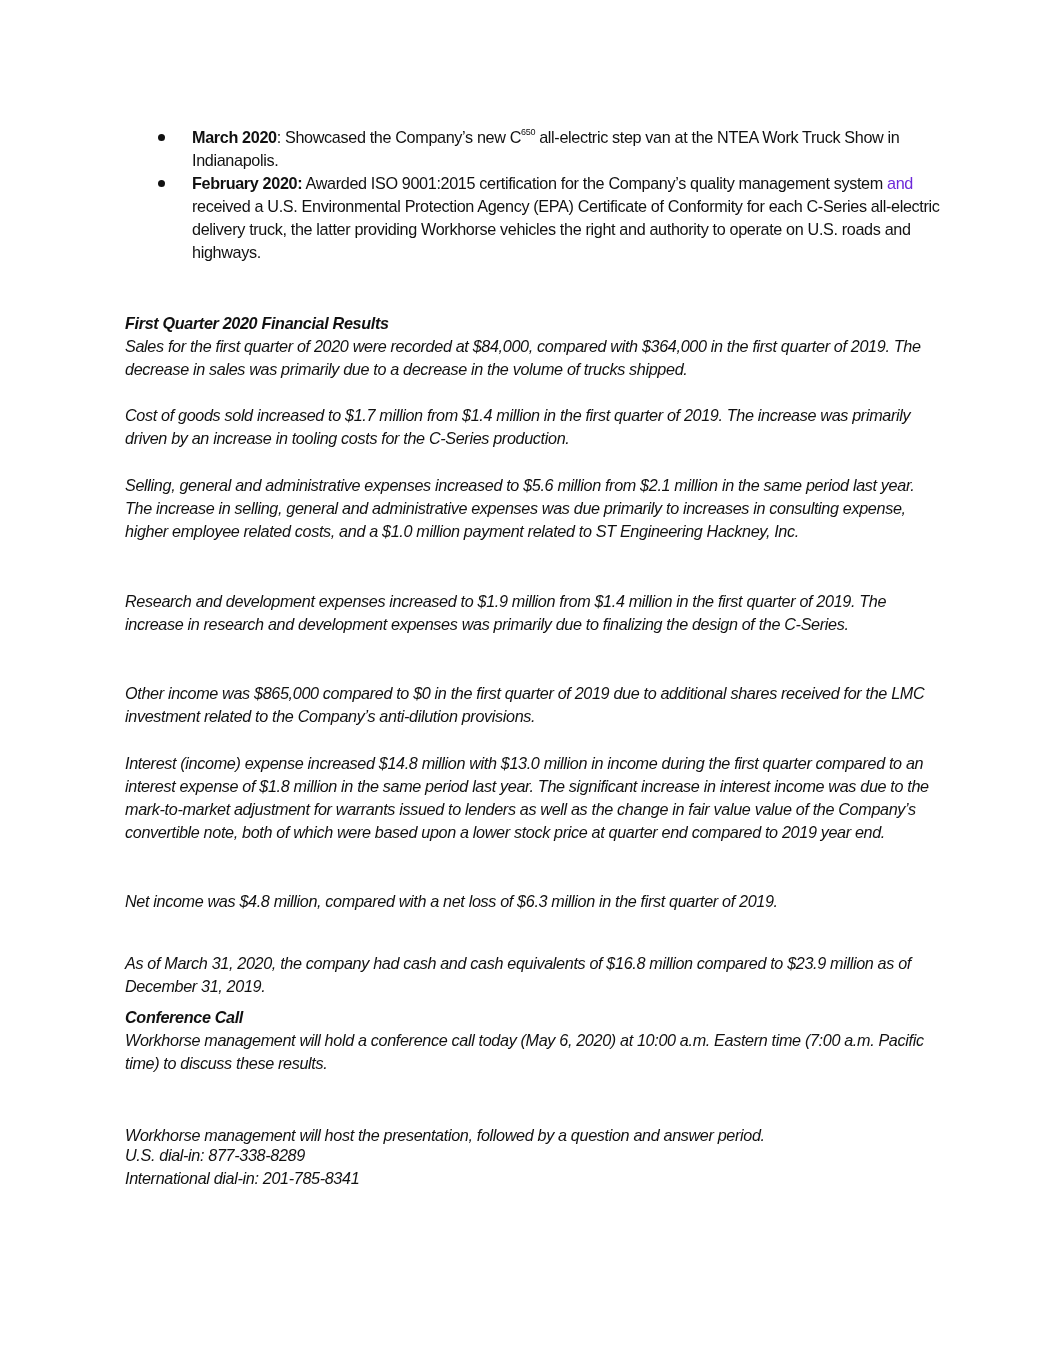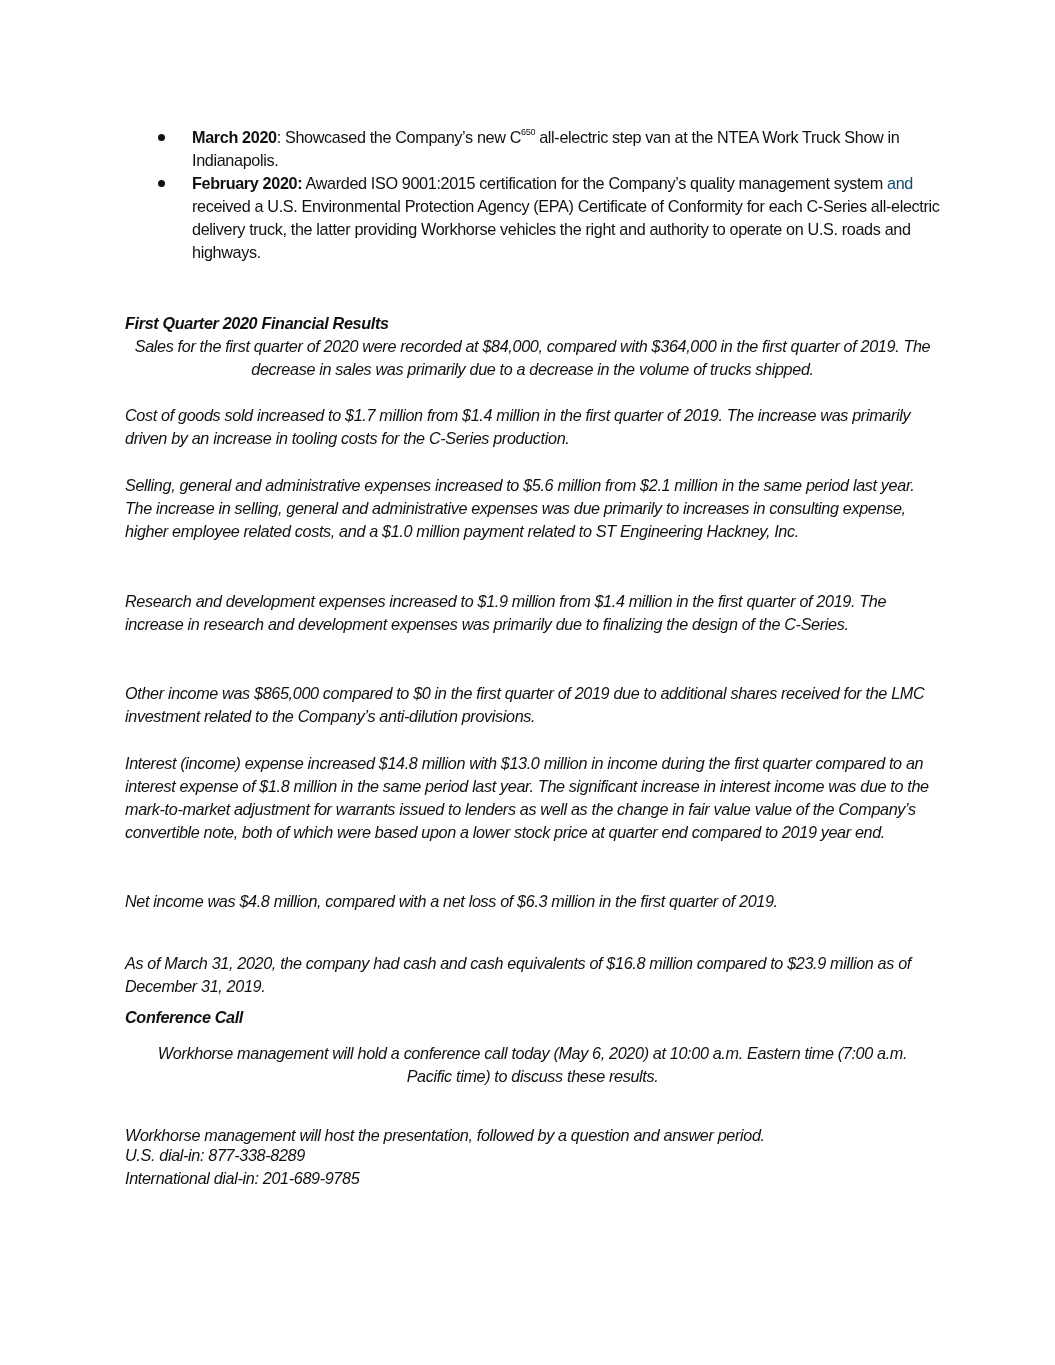--- a/index.html
+++ b/index.html
@@ -7,21 +7,21 @@
   .page {
     position: absolute; left: 0; top: 0; width: 972px; height: 1365px;
     font-family: "Liberation Sans", sans-serif;
     font-size: 16.2px; line-height: 23.1px; color: #111;
     letter-spacing: -0.35px;
   }
   .bullets { position: absolute; left: 125px; top: 126px; width: 820px; margin: 0; padding: 0; list-style: none; }
   .bullet { position: relative; padding-left: 67px; }
   .bullet-dot { position: absolute; left: 33px; top: 8px; width: 7px; height: 7px; border-radius: 50%; background: #111; }
   .b { font-weight: bold; }
-  .gray { color: #0c4a6e; }
+  .gray { color: #6d28d9; }
   sup { font-size: 9px; line-height: 0; position: relative; top: -2px; vertical-align: super; }
   .block { position: absolute; left: 125px; width: 815px; margin: 0; font-style: italic; }
   .h { font-weight: bold; }
 </style>
 </head>
 <body>
 
 <div class="page">
 
   <ul class="bullets">
@@ -30,36 +30,36 @@
       <span class="b">March 2020</span><span>:</span><span> Showcased the Company’s new C</span><sup>650</sup><span> all-electric step van at the NTEA Work Truck Show in Indianapolis.</span>
     </li>
     <li class="bullet">
       <span class="bullet-dot"></span>
       <span class="b">February 2020:</span><span> Awarded ISO 9001:2015 certification for the Company’s quality management system </span><span class="gray">and</span><span> received a U.S. Environmental Protection Agency (EPA) Certificate of Conformity for each C-Series all-electric delivery truck, the latter providing Workhorse vehicles the right and authority to operate on U.S. roads and highways.</span>
     </li>
   </ul>
 
   <div class="block" style="top:312px;">
     <div class="h">First Quarter 2020 Financial Results</div>
-    <p style="margin:0;text-align:center;">Sales for the first quarter of 2020 were recorded at $84,000, compared with $364,000 in the first quarter of 2019. The decrease in sales was primarily due to a decrease in the volume of trucks shipped.</p>
+    <p style="margin:0;">Sales for the first quarter of 2020 were recorded at $84,000, compared with $364,000 in the first quarter of 2019. The decrease in sales was primarily due to a decrease in the volume of trucks shipped.</p>
   </div>
 
   <p class="block" style="top:404px;">Cost of goods sold increased to $1.7 million from $1.4 million in the first quarter of 2019. The increase was primarily driven by an increase in tooling costs for the C-Series production.</p>
   <p class="block" style="top:474px;">Selling, general and administrative expenses increased to $5.6 million from $2.1 million in the same period last year. The increase in selling, general and administrative expenses was due primarily to increases in consulting expense, higher employee related costs, and a $1.0 million payment related to ST Engineering Hackney, Inc.</p>
   <p class="block" style="top:590px;">Research and development expenses increased to $1.9 million from $1.4 million in the first quarter of 2019. The increase in research and development expenses was primarily due to finalizing the design of the C-Series.</p>
   <p class="block" style="top:682px;">Other income was $865,000 compared to $0 in the first quarter of 2019 due to additional shares received for the LMC investment related to the Company’s anti-dilution provisions.</p>
   <p class="block" style="top:752px;">Interest (income) expense increased $14.8 million with $13.0 million in income during the first quarter compared to an interest expense of $1.8 million in the same period last year. The significant increase in interest income was due to the mark-to-market adjustment for warrants issued to lenders as well as the change in fair value value of the Company’s convertible note, both of which were based upon a lower stock price at quarter end compared to 2019 year end.</p>
   <p class="block" style="top:890px;">Net income was $4.8 million, compared with a net loss of $6.3 million in the first quarter of 2019.</p>
   <p class="block" style="top:952px;">As of March 31, 2020, the company had cash and cash equivalents of $16.8 million compared to $23.9 million as of December 31, 2019.</p>
 
   <div class="block" style="top:1006px;">
     <div class="h">Conference Call</div>
-    <p style="margin:13px;text-align:center;">Workhorse management will hold a conference call today (May 6, 2020) at 10:00 a.m. Eastern time (7:00 a.m. Pacific time) to discuss these results.</p>
+    <p style="margin:0;">Workhorse management will hold a conference call today (May 6, 2020) at 10:00 a.m. Eastern time (7:00 a.m. Pacific time) to discuss these results.</p>
   </div>
 
   <p class="block" style="top:1124px;">Workhorse management will host the presentation, followed by a question and answer period.</p>
 
   <div class="block" style="top:1144px;">
     <div>U.S. dial-in: 877-338-8289</div>
-    <div>International dial-in: 201-689-9785</div>
+    <div>International dial-in: 201-785-8341</div>
   </div>
 
 </div>
 
 </body></html>

